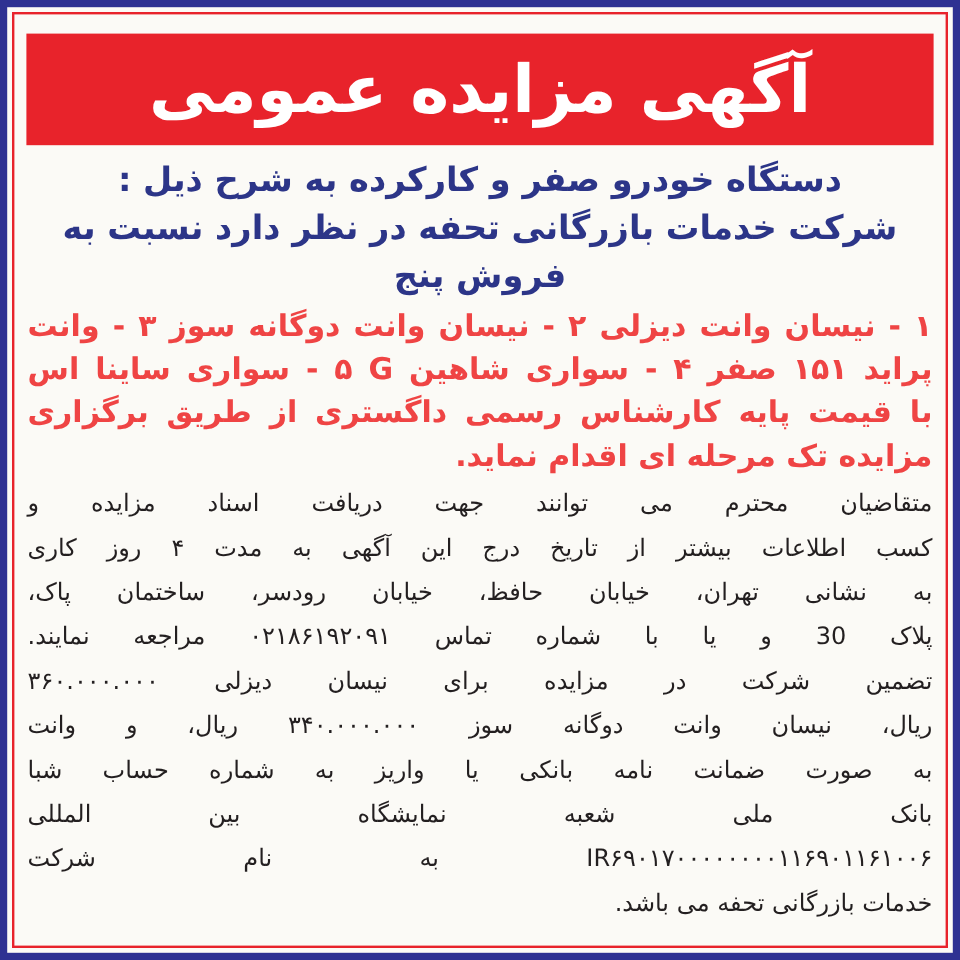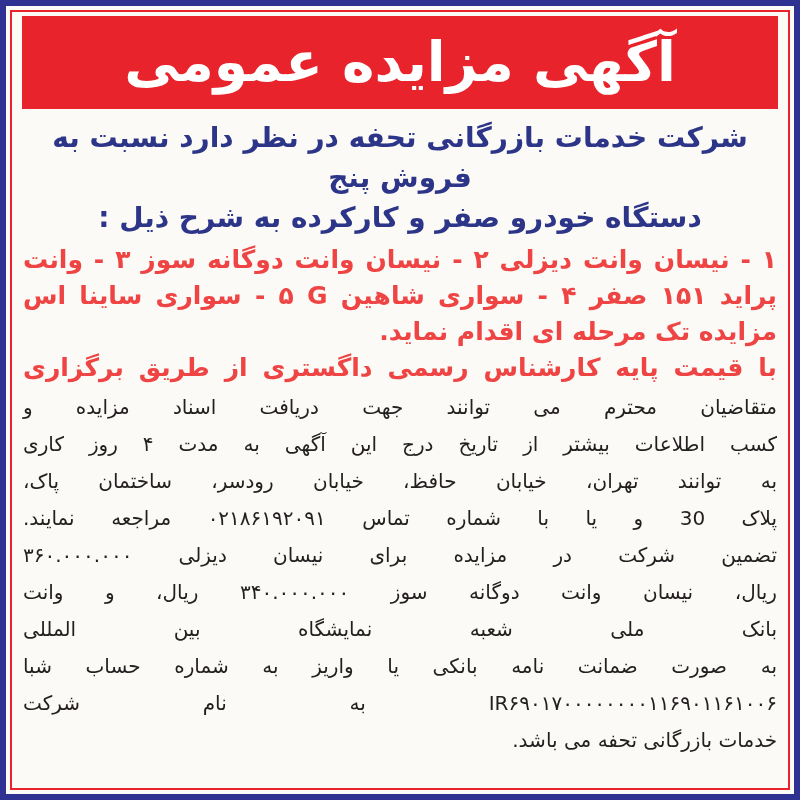--- a/index.html
+++ b/index.html
@@ -25,21 +25,21 @@
     border: 2px solid #e8232b;
     padding: 3px 9px 6px 9px;
     display: flex;
     flex-direction: column;
     background: #fbfaf6;
   }
 
   .ad-header {
     flex: none;
     height: 93px;
-    margin: 1px 1px 5px 1px;
+    margin: 13px 1px 5px 1px;
     background: #e8232b;
     display: flex;
     align-items: center;
     justify-content: center;
   }
   .ad-title {
     color: #ffffff;
     font-weight: bold;
     font-size: 55px;
     line-height: 1;
@@ -93,38 +93,38 @@
 <body>
 
 <div class="ad-outer">
   <div class="ad-inner">
 
     <div class="ad-header">
       <span class="ad-title">آگهی مزایده عمومی</span>
     </div>
 
     <div class="intro">
+      <div class="line">دستگاه خودرو صفر و کارکرده به شرح ذیل :</div>
       <div class="line">شرکت خدمات بازرگانی تحفه در نظر دارد نسبت به فروش پنج</div>
-      <div class="line">دستگاه خودرو صفر و کارکرده به شرح ذیل :</div>
     </div>
 
     <div class="vehicles">
       <div class="line">۱ - نیسان وانت دیزلی ۲ - نیسان وانت دوگانه سوز ۳ - وانت</div>
       <div class="line">پراید ۱۵۱ صفر ۴ - سواری شاهین G‏ ۵ - سواری ساینا اس</div>
+      <div class="line">با قیمت پایه کارشناس رسمی داگستری از طریق برگزاری</div>
       <div class="line align-end">مزایده تک مرحله ای اقدام نماید.</div>
-      <div class="line">با قیمت پایه کارشناس رسمی داگستری از طریق برگزاری</div>
     </div>
 
     <div class="details">
       <div class="line">متقاضیان محترم می توانند جهت دریافت اسناد مزایده و</div>
       <div class="line">کسب اطلاعات بیشتر از تاریخ درج این آگهی به مدت ۴ روز کاری</div>
-      <div class="line">به توانند تهران، خیابان حافظ، خیابان رودسر، ساختمان پاک،</div>
+      <div class="line">به نشانی تهران، خیابان حافظ، خیابان رودسر، ساختمان پاک،</div>
       <div class="line">پلاک 30 و یا با شماره تماس ۰۲۱۸۶۱۹۲۰۹۱ مراجعه نمایند.</div>
       <div class="line">تضمین شرکت در مزایده برای نیسان دیزلی ۳۶۰.۰۰۰.۰۰۰</div>
       <div class="line">ریال،  نیسان وانت دوگانه سوز ۳۴۰.۰۰۰.۰۰۰ ریال،  و وانت</div>
+      <div class="line">به صورت ضمانت نامه بانکی یا واریز به شماره حساب شبا</div>
       <div class="line">بانک ملی شعبه نمایشگاه بین المللی</div>
-      <div class="line">به صورت ضمانت نامه بانکی یا واریز به شماره حساب شبا</div>
       <div class="line">IR۶۹۰۱۷۰۰۰۰۰۰۰۰۱۱۶۹۰۱۱۶۱۰۰۶ به نام شرکت</div>
       <div class="line align-end">خدمات بازرگانی تحفه می باشد.</div>
     </div>
 
   </div>
 </div>
 
 </body></html>

